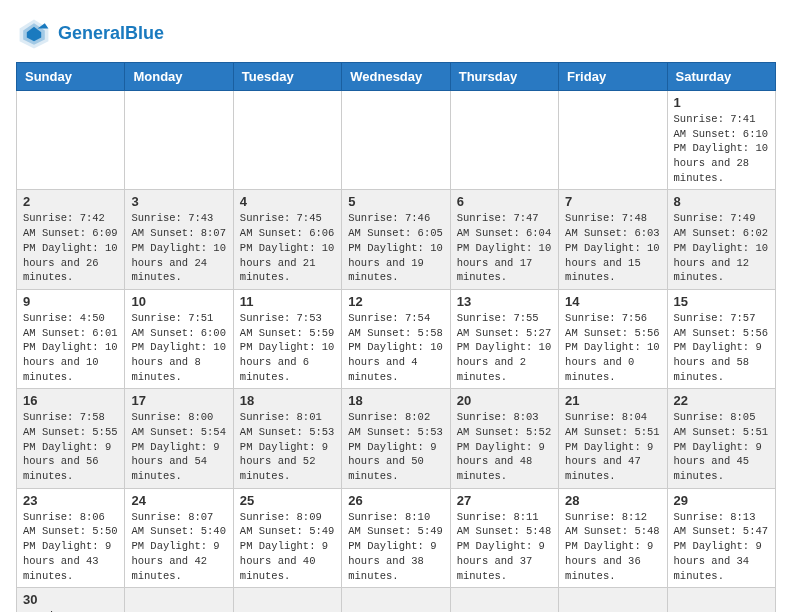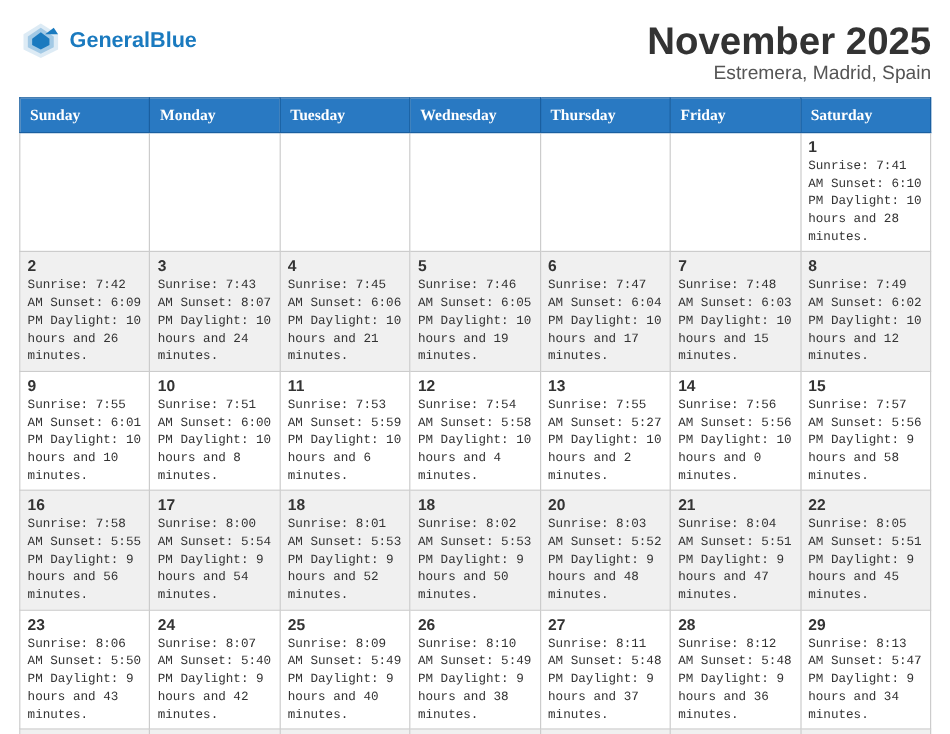--- a/index.html
+++ b/index.html
@@ -5,21 +5,20 @@
     * { box-sizing: border-box; margin: 0; padding: 0; }
     body {
       font-family: Arial, sans-serif;
       background: #fff;
       width: 792px;
       min-height: 612px;
       padding: 16px;
     }
     .header-area {
       display: flex;
-      justify-content: space-between;
       align-items: flex-start;
       margin-bottom: 10px;
     }
     .logo {
       display: flex;
       align-items: center;
       gap: 6px;
     }
     .logo-text {
       font-size: 18px;
@@ -77,43 +76,39 @@
       line-height: 1.4;
       color: #333;
       font-family: Liberation Mono, monospace;
     }
     .empty-cell {
       background: #f9f9f9;
     }
     tr:nth-child(odd) td { background: #fff; }
     tr:nth-child(even) td { background: #f0f0f0; }
     
-    thead tr th { background: #2979c2 !important; font-family: Liberation Serif, serif; }
+    thead tr th { background: #2979c2 !important; }
   </style>
 </head>
 <body>
 
 <div class="header-area">
   <div class="logo">
     <svg class="logo-icon" viewBox="0 0 40 40">
       <rect x="0" y="0" width="40" height="40" fill="white"></rect>
 
       <polygon points="20,4 36,14 36,28 20,36 4,28 4,14" fill="#1a7abf" opacity="0.15"></polygon>
       <polygon points="20,8 32,16 32,26 20,32 8,26 8,16" fill="#1a7abf" opacity="0.3"></polygon>
       <polygon points="20,12 28,18 28,24 20,28 12,24 12,18" fill="#1a7abf"></polygon>
       <polygon points="24,14 32,8 36,14" fill="#1a7abf"></polygon>
     </svg>
     <div>
       <div class="logo-text"><span>General</span><span style="color:#1a7abf">Blue</span></div>
     </div>
   </div>
-  <div class="title-area">
-    <div class="month-title">November 2025</div>
-    <div class="location-title">Estremera, Madrid, Spain</div>
-  </div>
 </div>
 
 <table class="calendar">
   <thead>
     <tr>
     <th>Sunday</th>
         <th>Monday</th>
         <th>Tuesday</th>
         <th>Wednesday</th>
         <th>Thursday</th>
@@ -176,21 +171,21 @@
         <td>
           <span class="day-number">8</span>
           <div class="day-info">Sunrise: 7:49 AM
 Sunset: 6:02 PM
 Daylight: 10 hours and 12 minutes.</div>
         </td>
       </tr>
       <tr>
         <td>
           <span class="day-number">9</span>
-          <div class="day-info">Sunrise: 7:55 AM
+          <div class="day-info">Sunrise: 4:50 AM
 Sunset: 6:01 PM
 Daylight: 10 hours and 10 minutes.</div>
         </td>
         <td>
           <span class="day-number">10</span>
           <div class="day-info">Sunrise: 7:51 AM
 Sunset: 6:00 PM
 Daylight: 10 hours and 8 minutes.</div>
         </td>
         <td>

